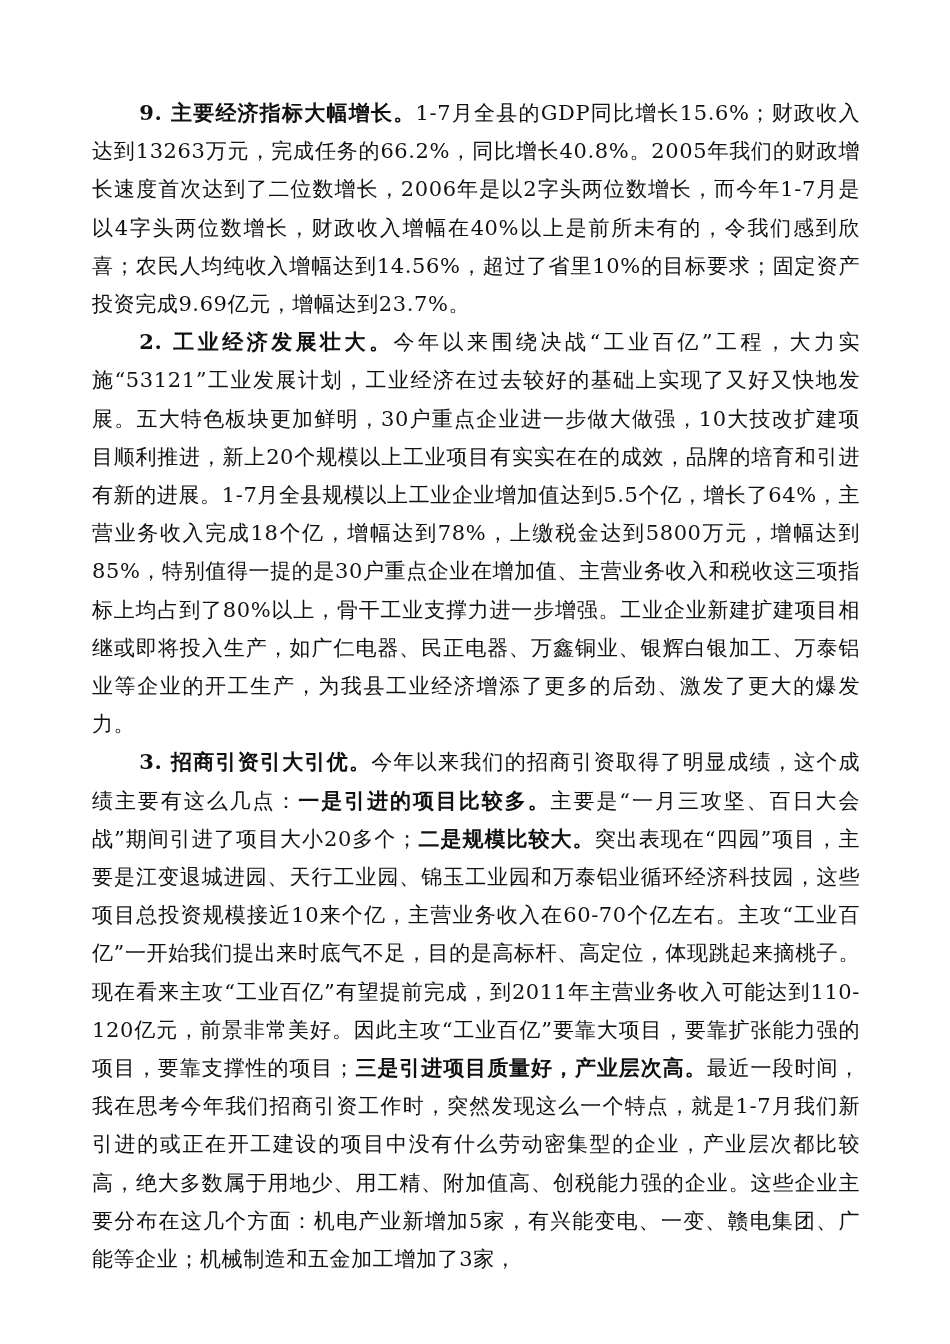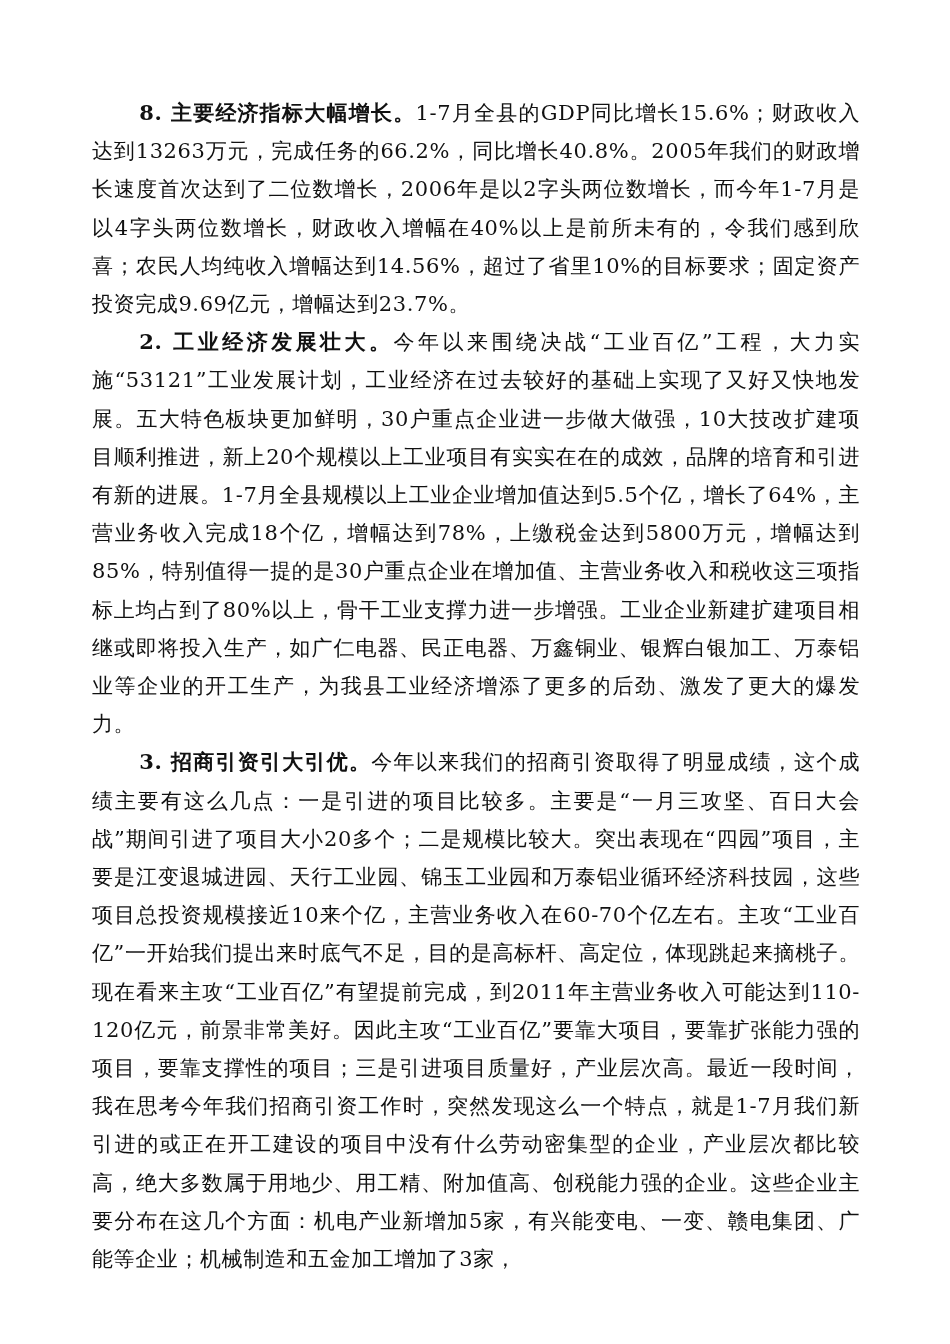--- a/index.html
+++ b/index.html
@@ -11,29 +11,29 @@
     width: 768px;
     font-family: "DejaVu Serif", "Liberation Serif", serif;
     font-size: 21px;
     line-height: 38.2px;
     color: #111111;
     text-align: justify;
     text-justify: inter-character;
     letter-spacing: 0.6px;
   }
   .para { margin: 0; text-indent: 2.25em; }
-  .bold { font-weight: normal; }
+  .bold { font-weight: bold; }
   .lead { font-weight: bold; }
 </style>
 </head>
 <body>
 
 <div class="page">
   <p class="para">
-    <span class="lead">8. 主要经济指标大幅增长。</span><span>1-7月全县的GDP同比增长15.6%；财政收入达到13263万元，完成任务的66.2%，同比增长40.8%。2005年我们的财政增长速度首次达到了二位数增长，2006年是以2字头两位数增长，而今年1-7月是以4字头两位数增长，财政收入增幅在40%以上是前所未有的，令我们感到欣喜；农民人均纯收入增幅达到14.56%，超过了省里10%的目标要求；固定资产投资完成9.69亿元，增幅达到23.7%。</span>
+    <span class="lead">9. 主要经济指标大幅增长。</span><span>1-7月全县的GDP同比增长15.6%；财政收入达到13263万元，完成任务的66.2%，同比增长40.8%。2005年我们的财政增长速度首次达到了二位数增长，2006年是以2字头两位数增长，而今年1-7月是以4字头两位数增长，财政收入增幅在40%以上是前所未有的，令我们感到欣喜；农民人均纯收入增幅达到14.56%，超过了省里10%的目标要求；固定资产投资完成9.69亿元，增幅达到23.7%。</span>
   </p>
   <p class="para">
     <span class="lead">2. 工业经济发展壮大。</span><span>今年以来围绕决战“工业百亿”工程，大力实施“53121”工业发展计划，工业经济在过去较好的基础上实现了又好又快地发展。五大特色板块更加鲜明，30户重点企业进一步做大做强，10大技改扩建项目顺利推进，新上20个规模以上工业项目有实实在在的成效，品牌的培育和引进有新的进展。1-7月全县规模以上工业企业增加值达到5.5个亿，增长了64%，主营业务收入完成18个亿，增幅达到78%，上缴税金达到5800万元，增幅达到85%，特别值得一提的是30户重点企业在增加值、主营业务收入和税收这三项指标上均占到了80%以上，骨干工业支撑力进一步增强。工业企业新建扩建项目相继或即将投入生产，如广仁电器、民正电器、万鑫铜业、银辉白银加工、万泰铝业等企业的开工生产，为我县工业经济增添了更多的后劲、激发了更大的爆发力。</span>
   </p>
   <p class="para">
     <span class="lead">3. 招商引资引大引优。</span><span>今年以来我们的招商引资取得了明显成绩，这个成绩主要有这么几点：</span><span class="bold">一是引进的项目比较多。</span><span>主要是“一月三攻坚、百日大会战”期间引进了项目大小20多个；</span><span class="bold">二是规模比较大。</span><span>突出表现在“四园”项目，主要是江变退城进园、天行工业园、锦玉工业园和万泰铝业循环经济科技园，这些项目总投资规模接近10来个亿，主营业务收入在60-70个亿左右。主攻“工业百亿”一开始我们提出来时底气不足，目的是高标杆、高定位，体现跳起来摘桃子。现在看来主攻“工业百亿”有望提前完成，到2011年主营业务收入可能达到110-120亿元，前景非常美好。因此主攻“工业百亿”要靠大项目，要靠扩张能力强的项目，要靠支撑性的项目；</span><span class="bold">三是引进项目质量好，产业层次高。</span><span>最近一段时间，我在思考今年我们招商引资工作时，突然发现这么一个特点，就是1-7月我们新引进的或正在开工建设的项目中没有什么劳动密集型的企业，产业层次都比较高，绝大多数属于用地少、用工精、附加值高、创税能力强的企业。这些企业主要分布在这几个方面：机电产业新增加5家，有兴能变电、一变、赣电集团、广能等企业；机械制造和五金加工增加了3家，</span>
   </p>
 </div>
 
 </body></html>

